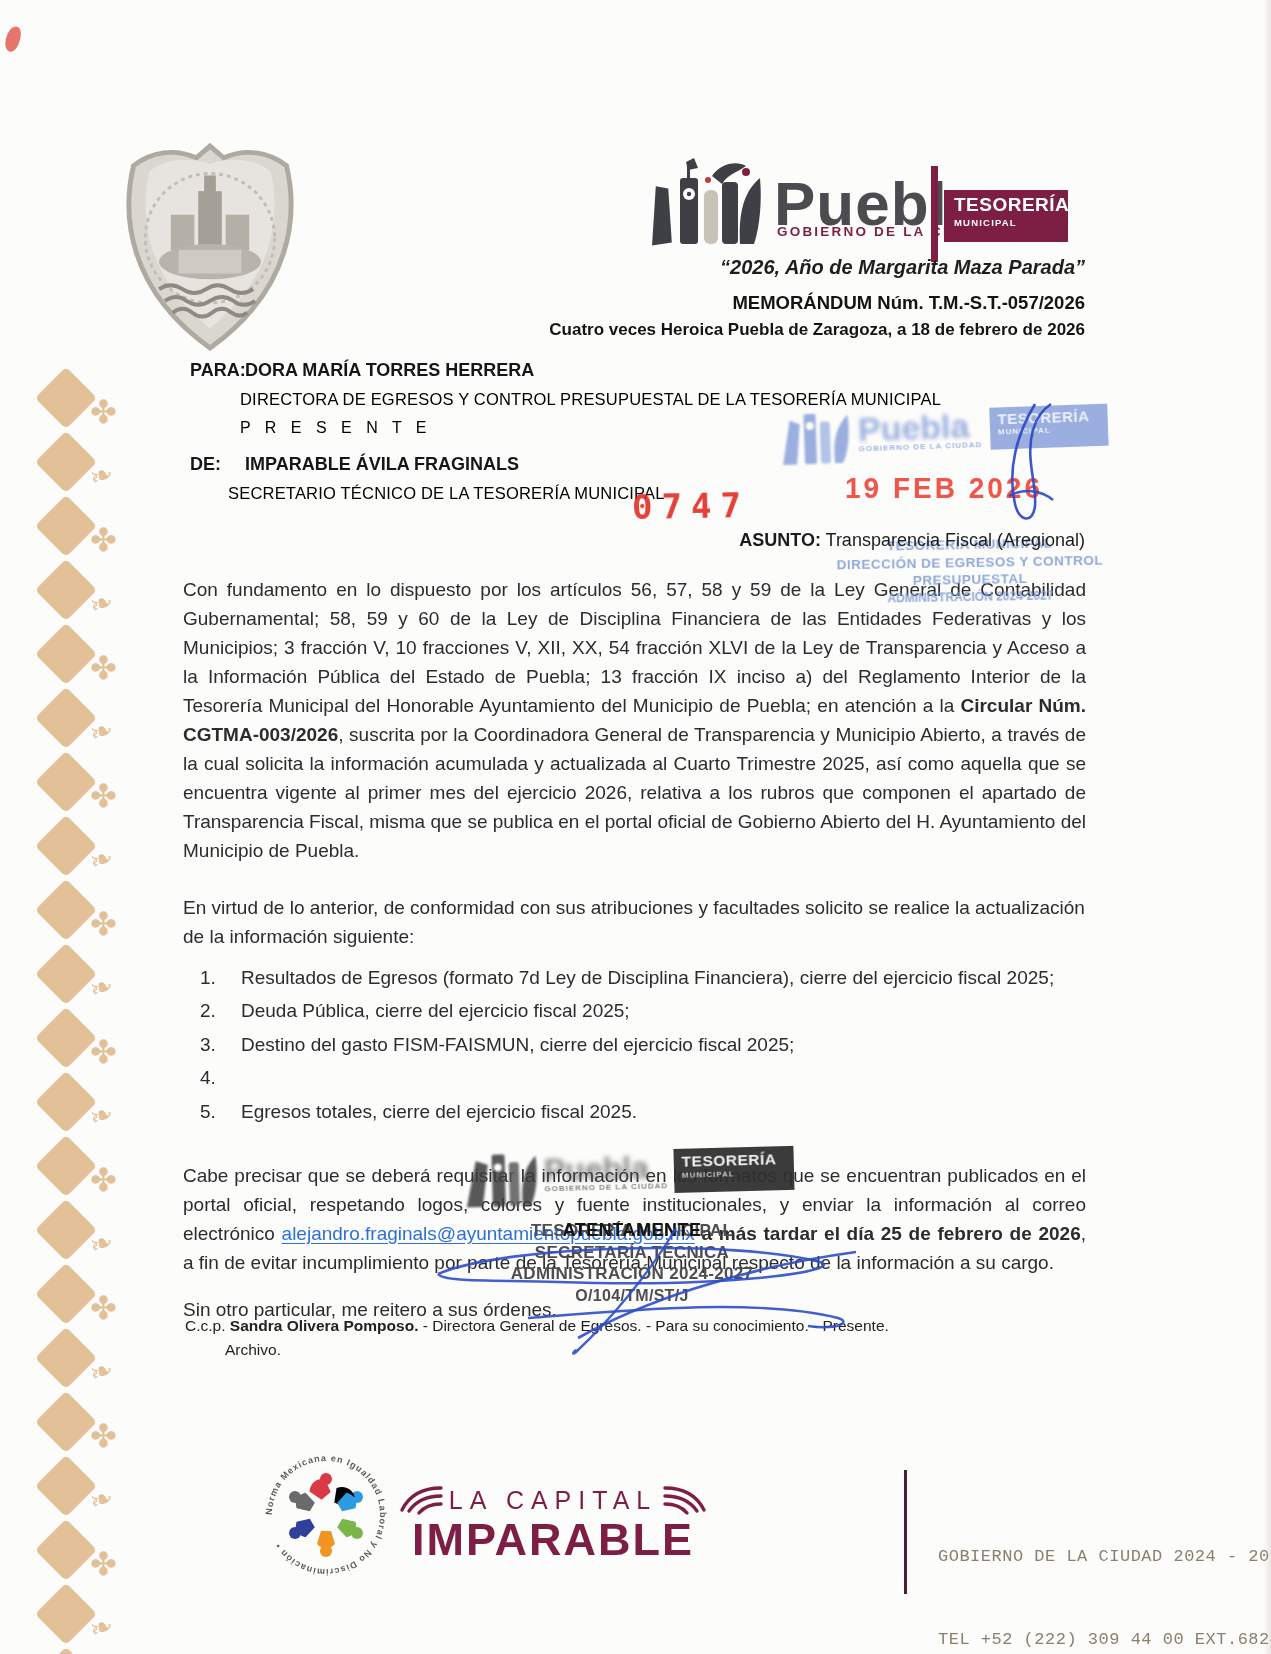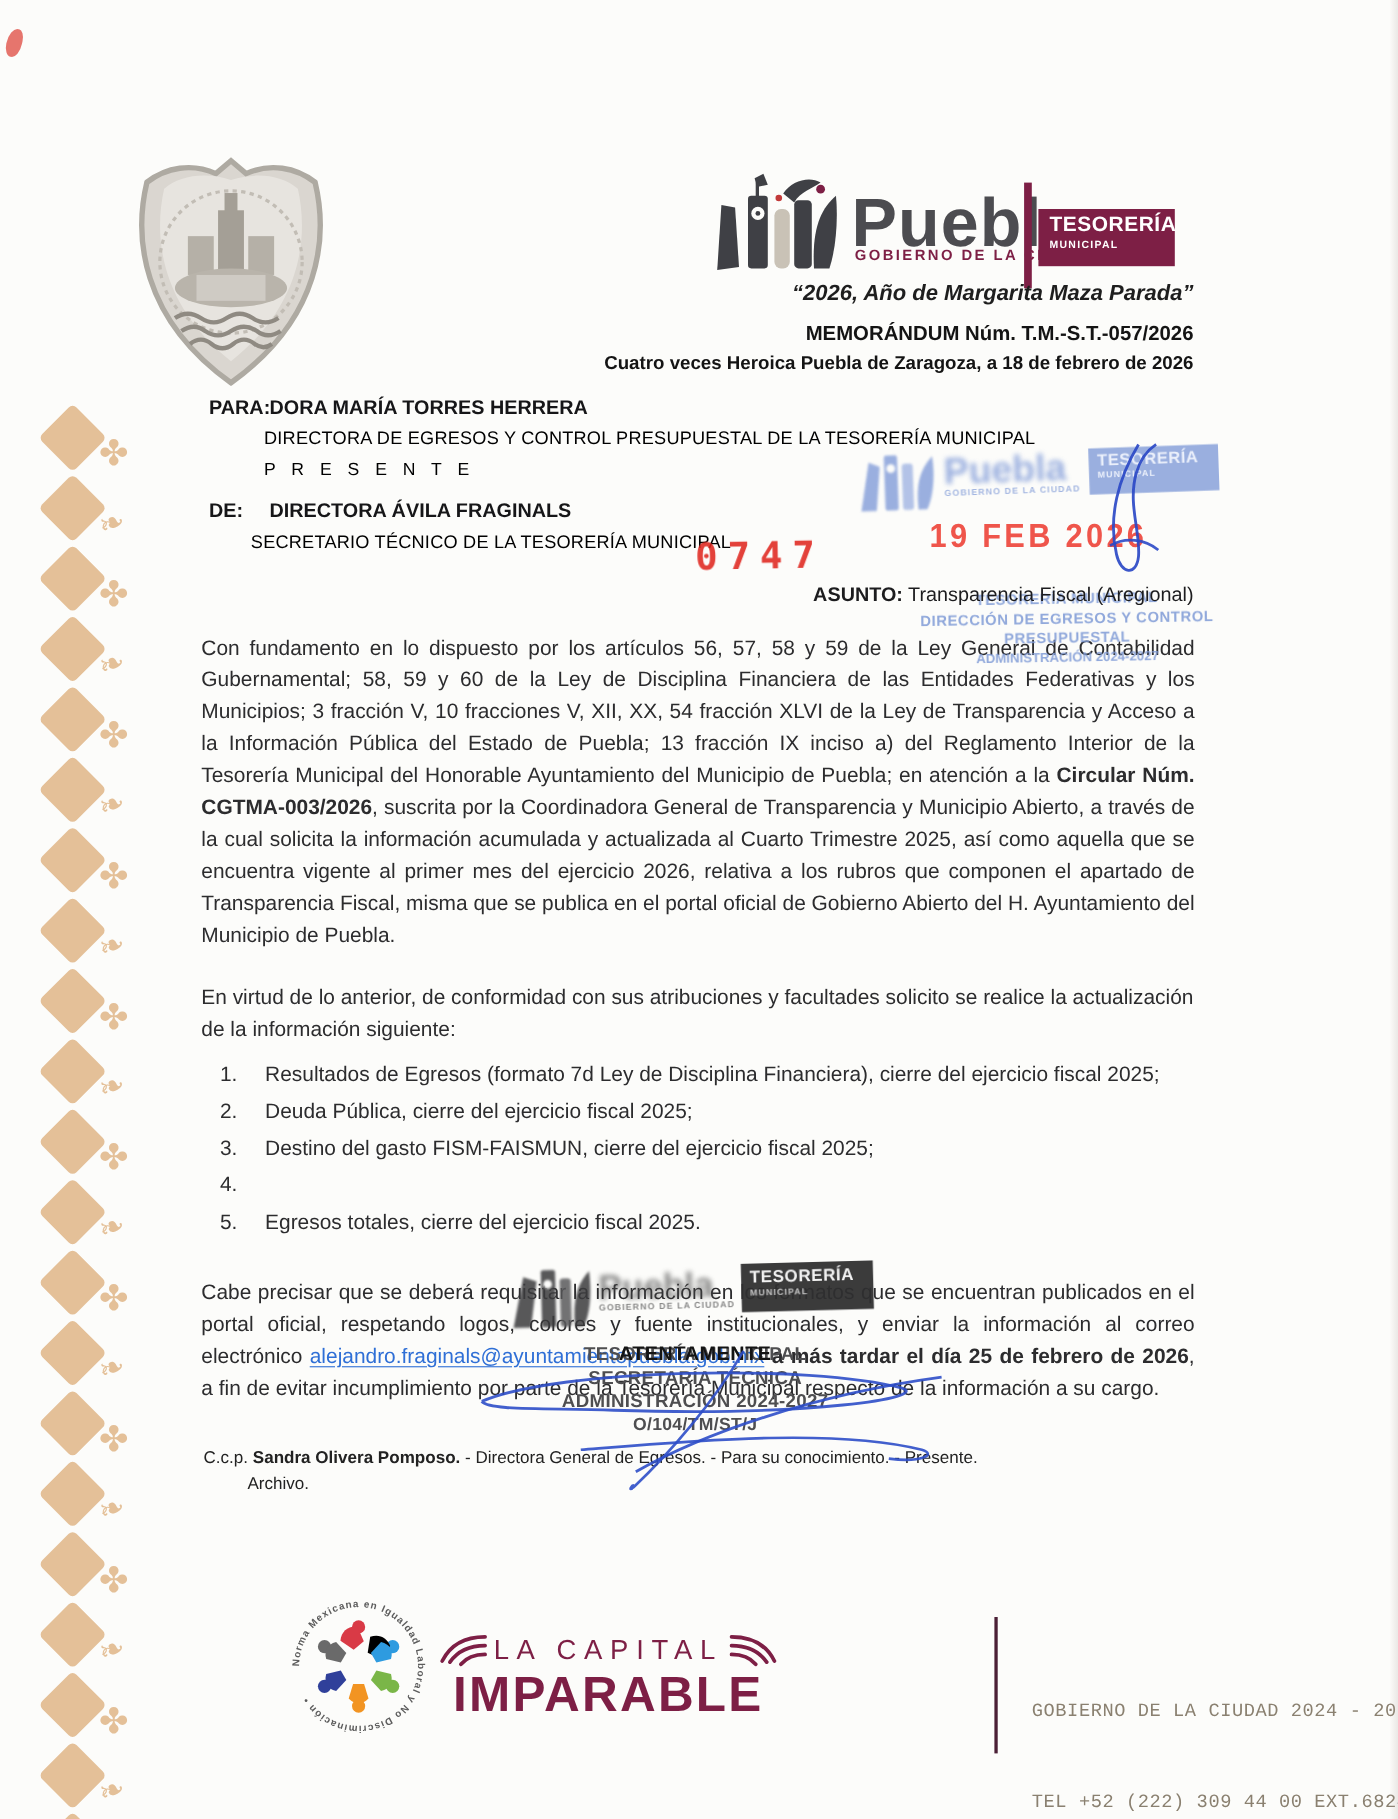--- a/index.html
+++ b/index.html
@@ -262,21 +262,21 @@
       <div class="sb-tag">GOBIERNO DE LA CIUDAD</div>
     </div>
     <div class="sb-box">
       <div class="b1">TESORERÍA</div>
       <div class="b2">MUNICIPAL</div>
     </div>
   </div>
 
   <div class="addr-row" style="left:190px; top:454px;">
     <span class="addr-label" style="width:50px;">DE:</span>
-    <span>DIRECTORA ÁVILA FRAGINALS</span>
+    <span>IMPARABLE ÁVILA FRAGINALS</span>
   </div>
   <div class="addr-sub" style="left:228px; top:484px;">SECRETARIO TÉCNICO DE LA TESORERÍA MUNICIPAL</div>
 
   <div class="folio-red">0747</div>
   <div class="date-red">19 FEB 2026</div>
   <svg class="pen-loop" width="72" height="138" viewBox="0 0 72 138">
     <path d="M40,4 C22,34 12,70 20,104 C24,122 38,124 40,106 C42,84 30,58 38,30 C42,16 50,8 56,4" fill="none" stroke="#2b49c6" stroke-width="2.6" opacity=".92"></path>
     <path d="M14,96 C28,88 46,90 58,100" fill="none" stroke="#2b49c6" stroke-width="2.4" opacity=".9"></path>
   </svg>
 
@@ -308,20 +308,21 @@
         </div>
       <div class="num-row">
           <span class="n">4.</span>
         </div>
       <div class="num-row">
           <span class="n">5.</span>
           <span>Egresos totales, cierre del ejercicio fiscal 2025.</span>
         </div>
     </div>
     <p class="p3"><span>Cabe precisar que se deberá requisitar la información en los formatos que se encuentran publicados en el portal oficial, respetando logos, colores y fuente institucionales, y enviar la información al correo electrónico </span><a class="email-link" href="#">alejandro.fraginals@ayuntamientopuebla.gob.mx</a><b> a más tardar el día 25 de febrero de 2026</b><span>, a fin de evitar incumplimiento por parte de la Tesorería Municipal respecto de la información a su cargo.</span></p>
+    <p class="closing">Sin otro particular, me reitero a sus órdenes.</p>
   </div>
 
   <div class="stamp-dark">
     <svg width="78" height="70" viewBox="0 0 78 70" style="filter:blur(.9px); opacity:.85;">
       <path d="M4,66 L14,20 L26,24 L20,66 Z" fill="#3c3c3e"></path>
       <rect x="30" y="14" width="13" height="52" rx="2" fill="#3c3c3e"></rect>
       <circle cx="36" cy="27" r="4" fill="#fcfcfa"></circle>
       <rect x="47" y="22" width="10" height="44" rx="3" fill="#5a5a5c"></rect>
       <path d="M60,66 C58,40 64,26 74,16 C76,36 74,54 68,66 Z" fill="#3c3c3e"></path>
     </svg>

